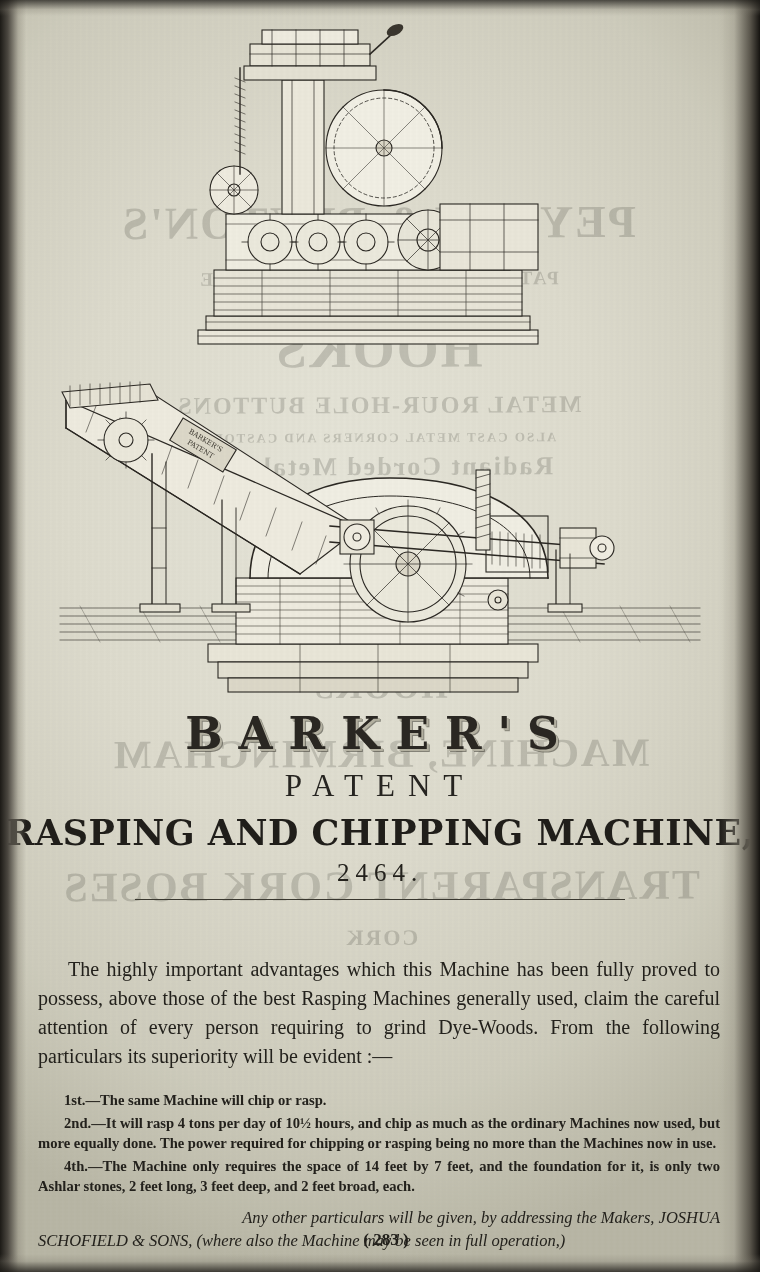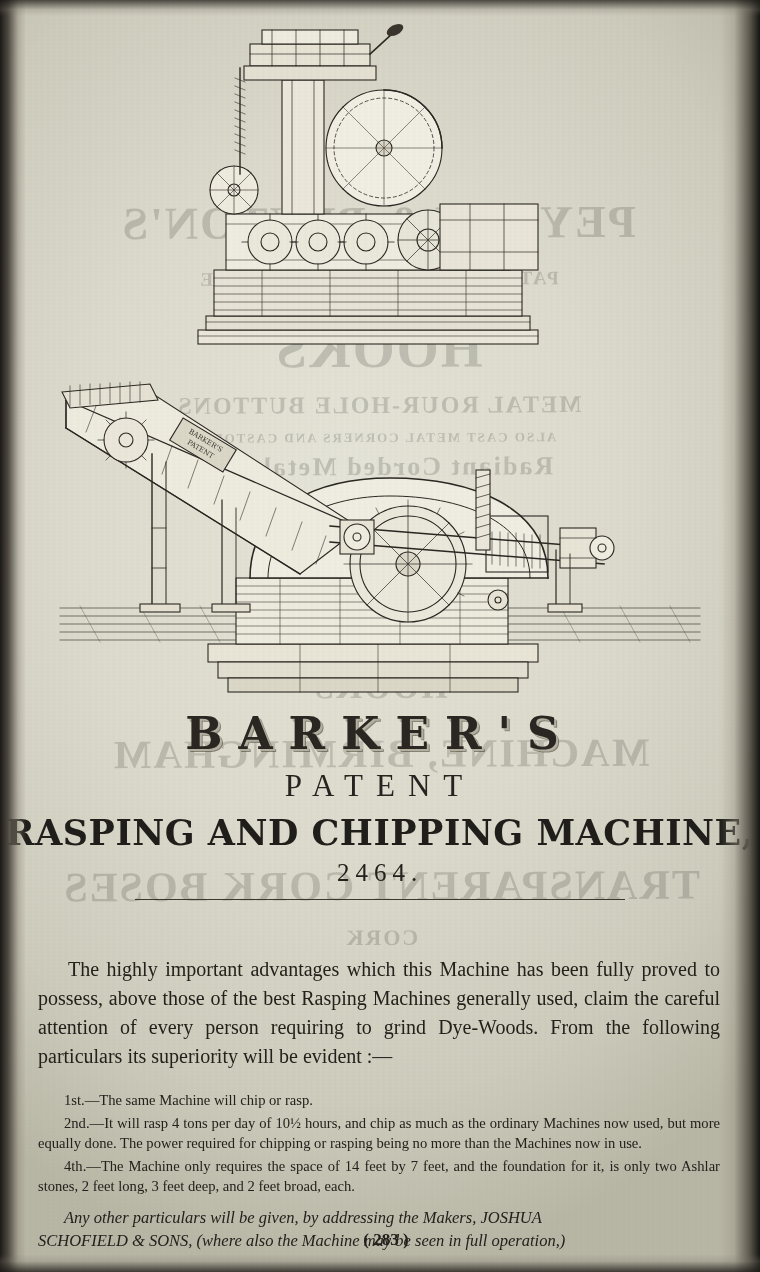--- a/index.html
+++ b/index.html
@@ -136,31 +136,33 @@
   }
   .particulars {
     margin-top: 6px;
     font-size: 14.6px;
     line-height: 1.33;
   }
   .particulars p {
     margin: 4px 0 0 0;
     text-indent: 26px;
     text-align: justify;
+    font-weight: bold;
   }
   .closing {
     margin-top: 10px;
     font-size: 16.5px;
     line-height: 1.42;
     font-style: italic;
     text-align: left;
   }
   .closing .first {
     text-indent: 26px;
     display: block;
+    text-align: right;
   }
   .folio {
     position: absolute;
     left: 0; right: 0;
     bottom: 22px;
     text-align: center;
     font-size: 17px;
     font-weight: bold;
     padding-left: 12px;
   }

